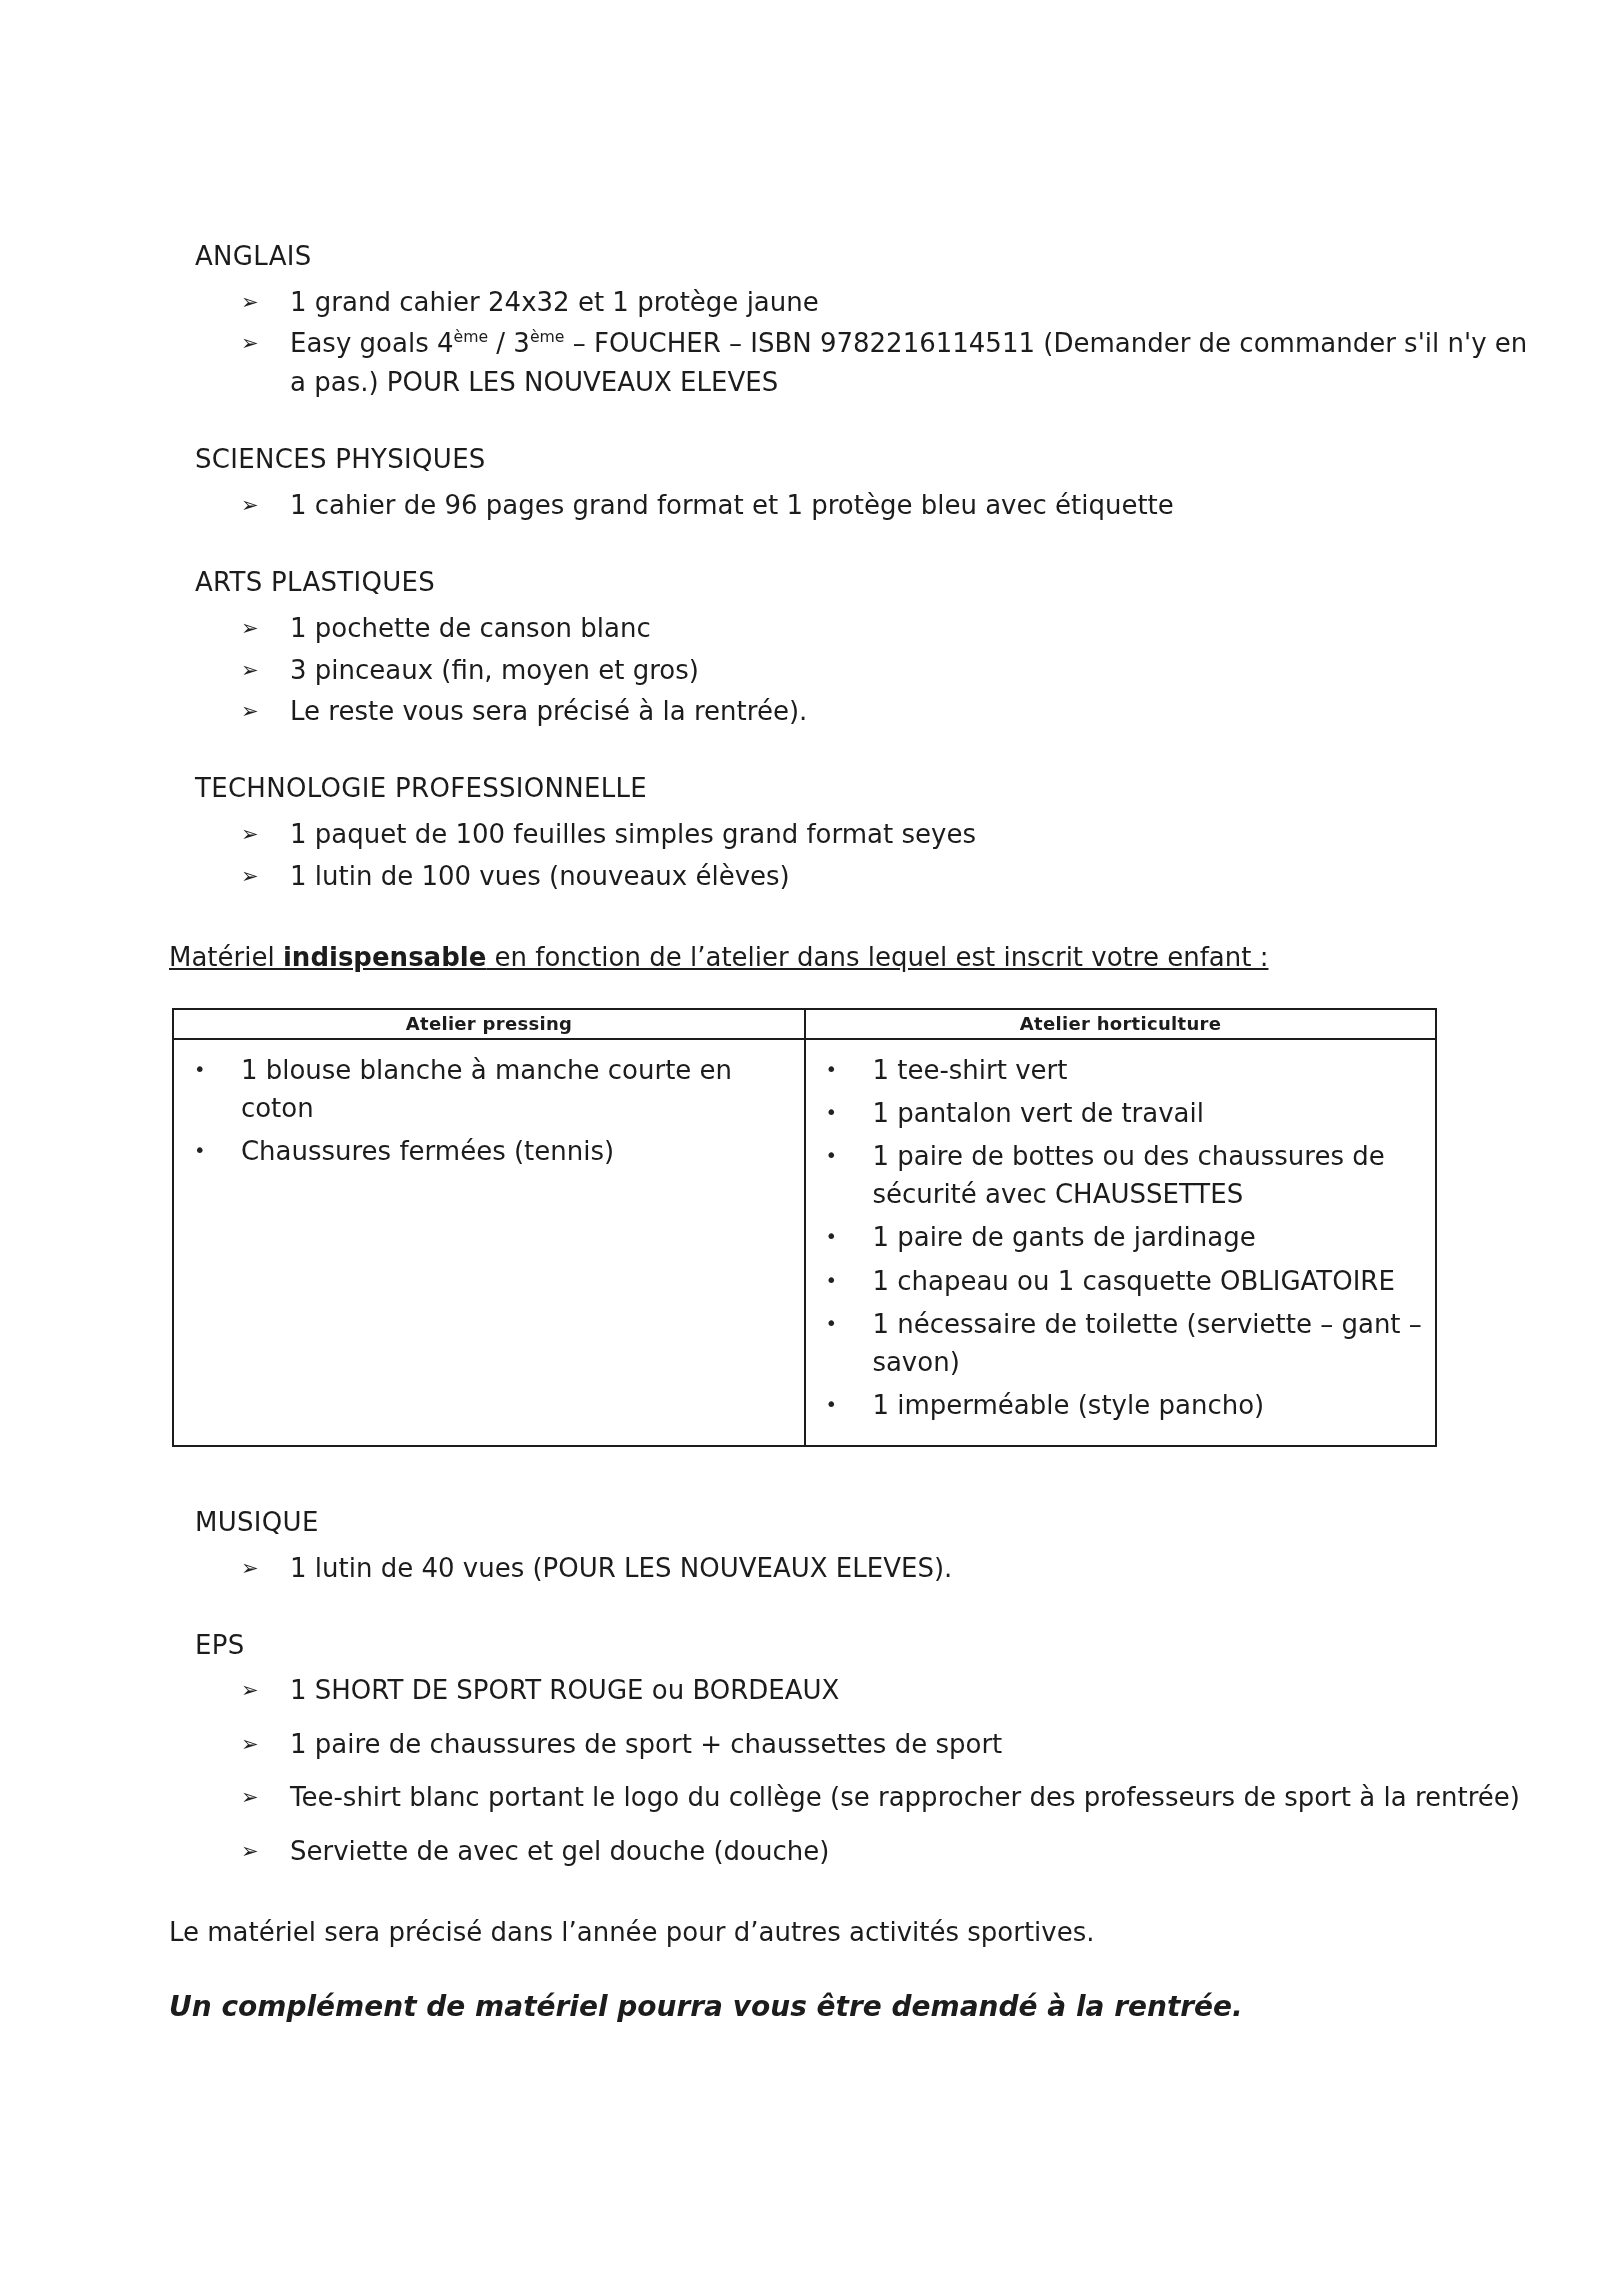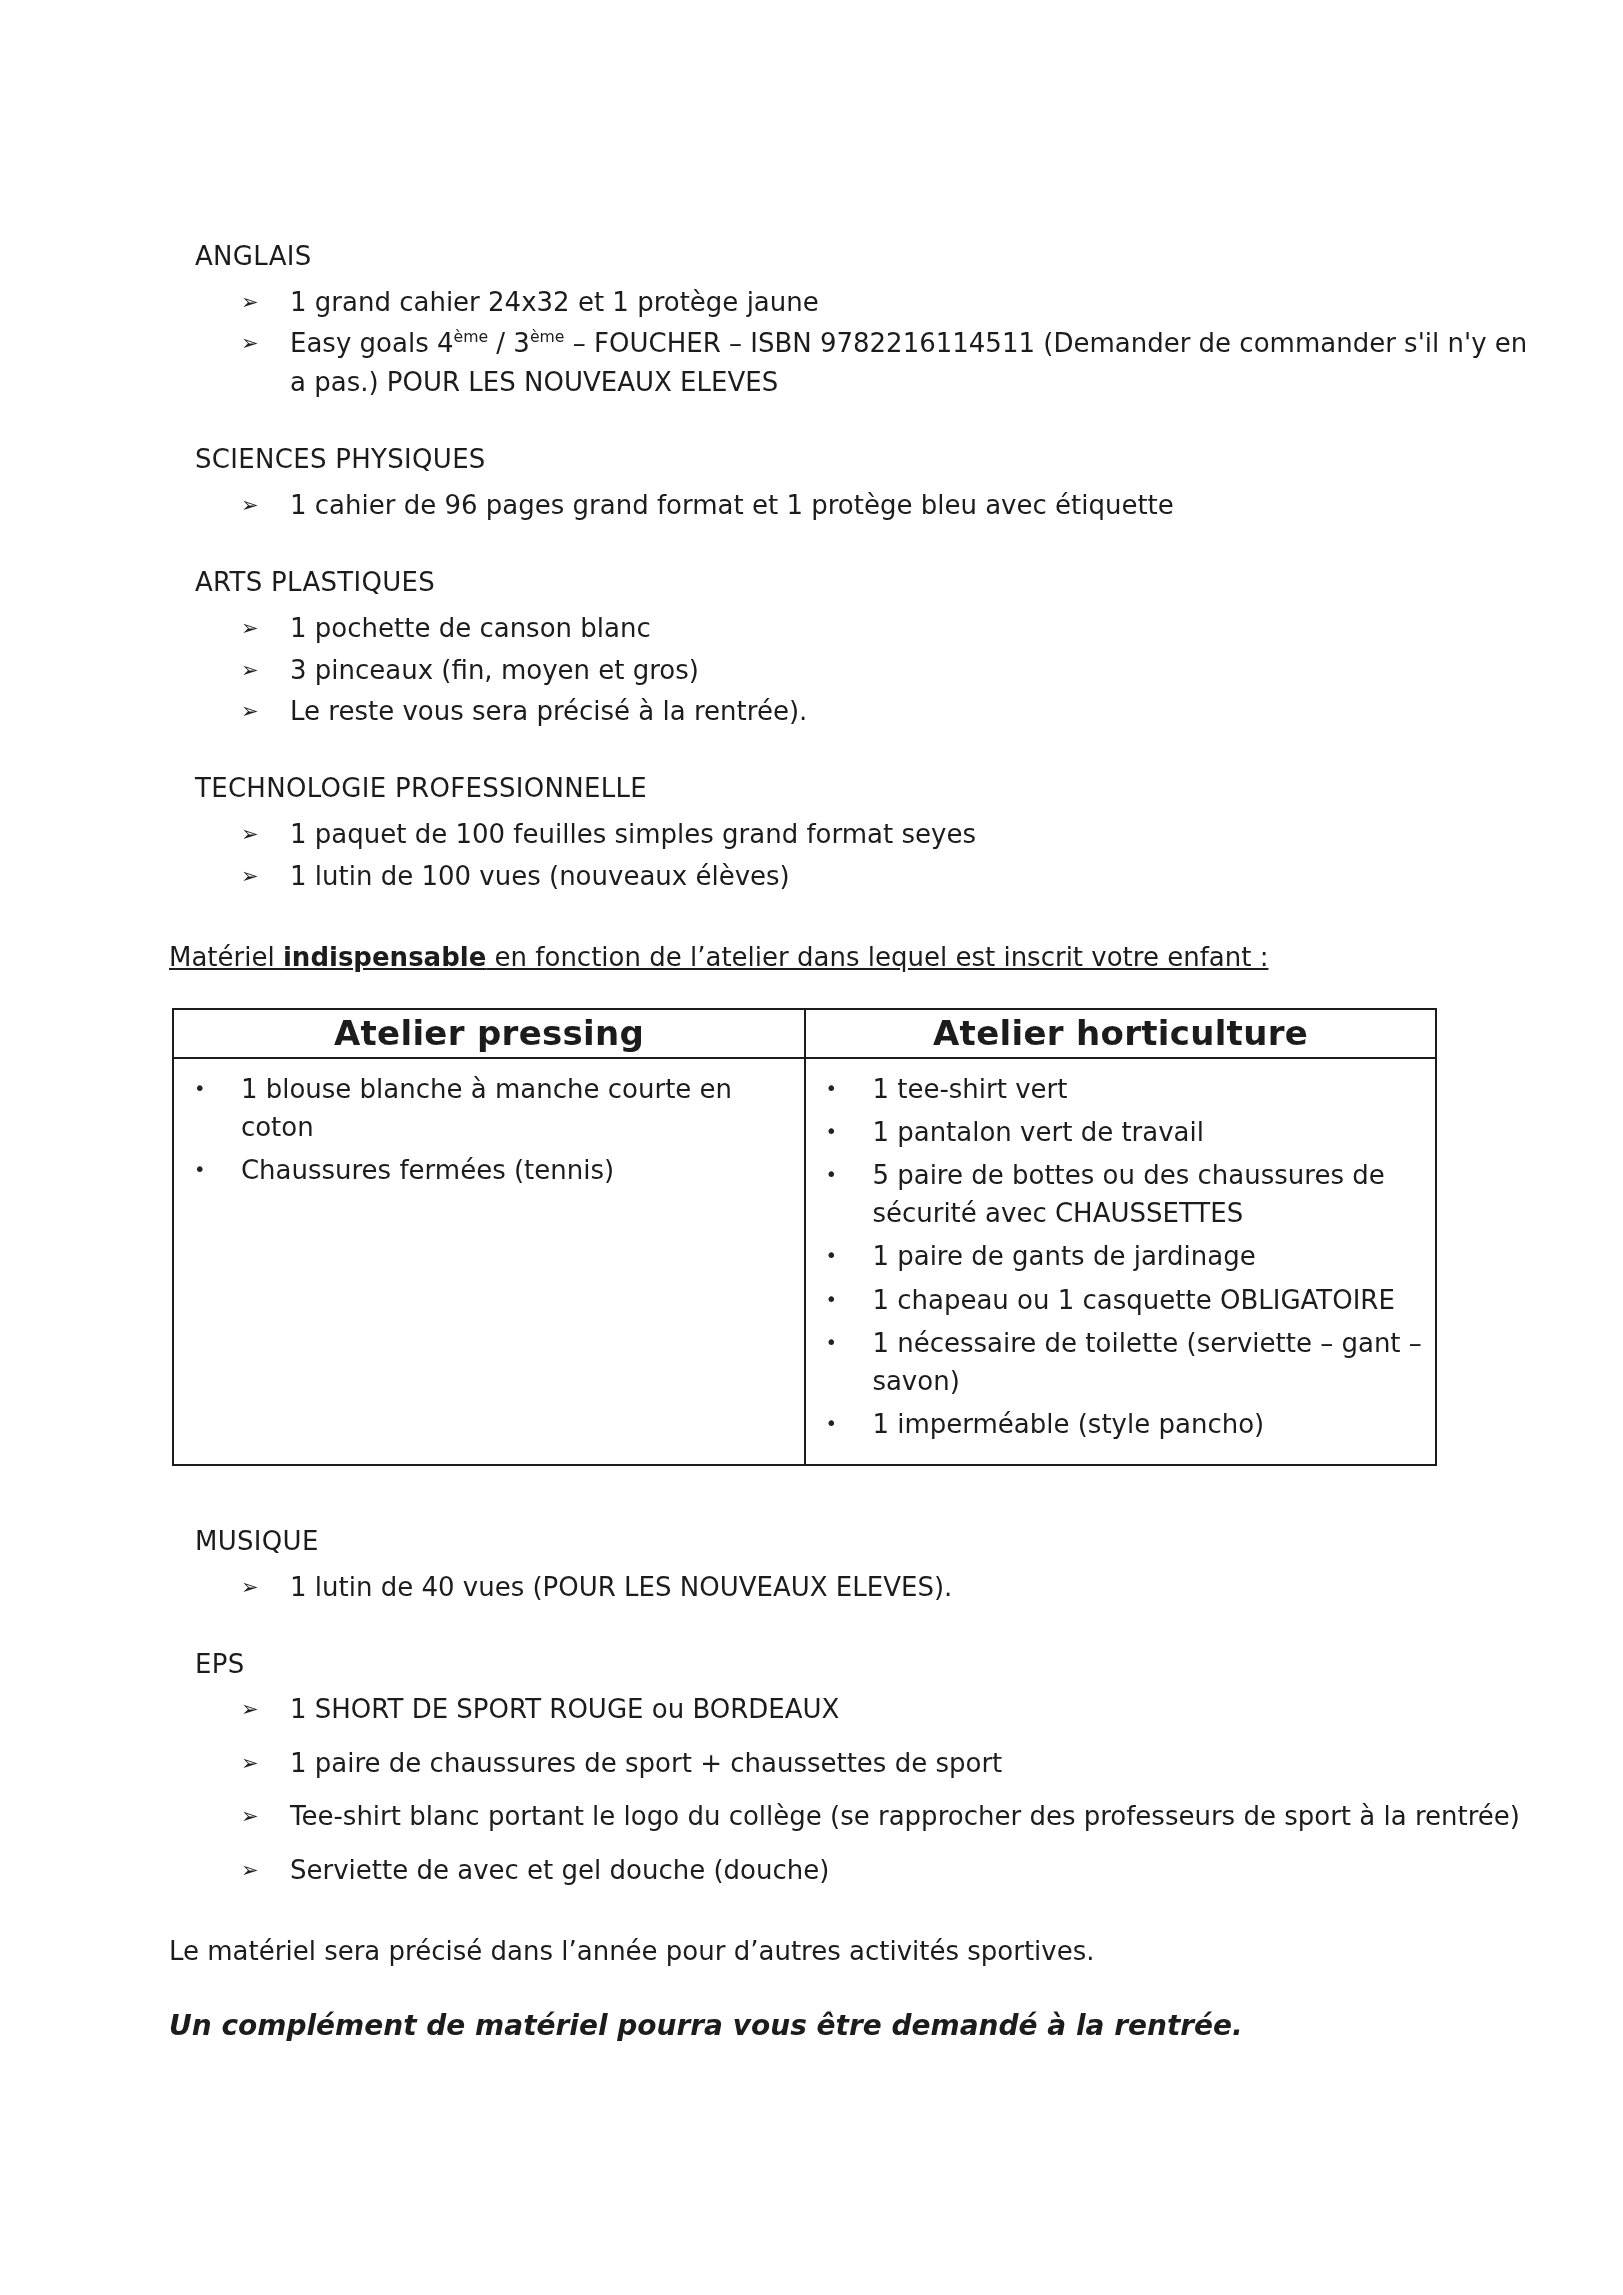--- a/index.html
+++ b/index.html
@@ -55,21 +55,21 @@
   table.supplies {
     border-collapse: collapse;
     width: 1265px;
     margin: 0 0 60px 3.3px;
     table-layout: fixed;
   }
   table.supplies, table.supplies th, table.supplies td {
     border: 2.6px solid #1c1c1c;
   }
   table.supplies th {
-    font-size: 34px;
+    font-size: 18px;
     font-weight: bold;
     text-align: center;
     padding: 3.9px 6.5px;
     letter-spacing: 0.3px;
   }
   table.supplies td {
     vertical-align: top;
     padding: 10.5px 13px 15.7px 19.6px;
   }
   td.col-pressing { width: 45.5%; }
@@ -191,21 +191,21 @@
             <li>
               <span class="dot">•</span>
               <span class="txt">1 tee-shirt vert</span>
             </li>
             <li>
               <span class="dot">•</span>
               <span class="txt">1 pantalon vert de travail</span>
             </li>
             <li>
               <span class="dot">•</span>
-              <span class="txt">5 paire de bottes ou des chaussures de sécurité avec CHAUSSETTES</span>
+              <span class="txt">1 paire de bottes ou des chaussures de sécurité avec CHAUSSETTES</span>
             </li>
             <li>
               <span class="dot">•</span>
               <span class="txt">1 paire de gants de jardinage</span>
             </li>
             <li>
               <span class="dot">•</span>
               <span class="txt">1 chapeau ou 1 casquette OBLIGATOIRE</span>
             </li>
             <li>

